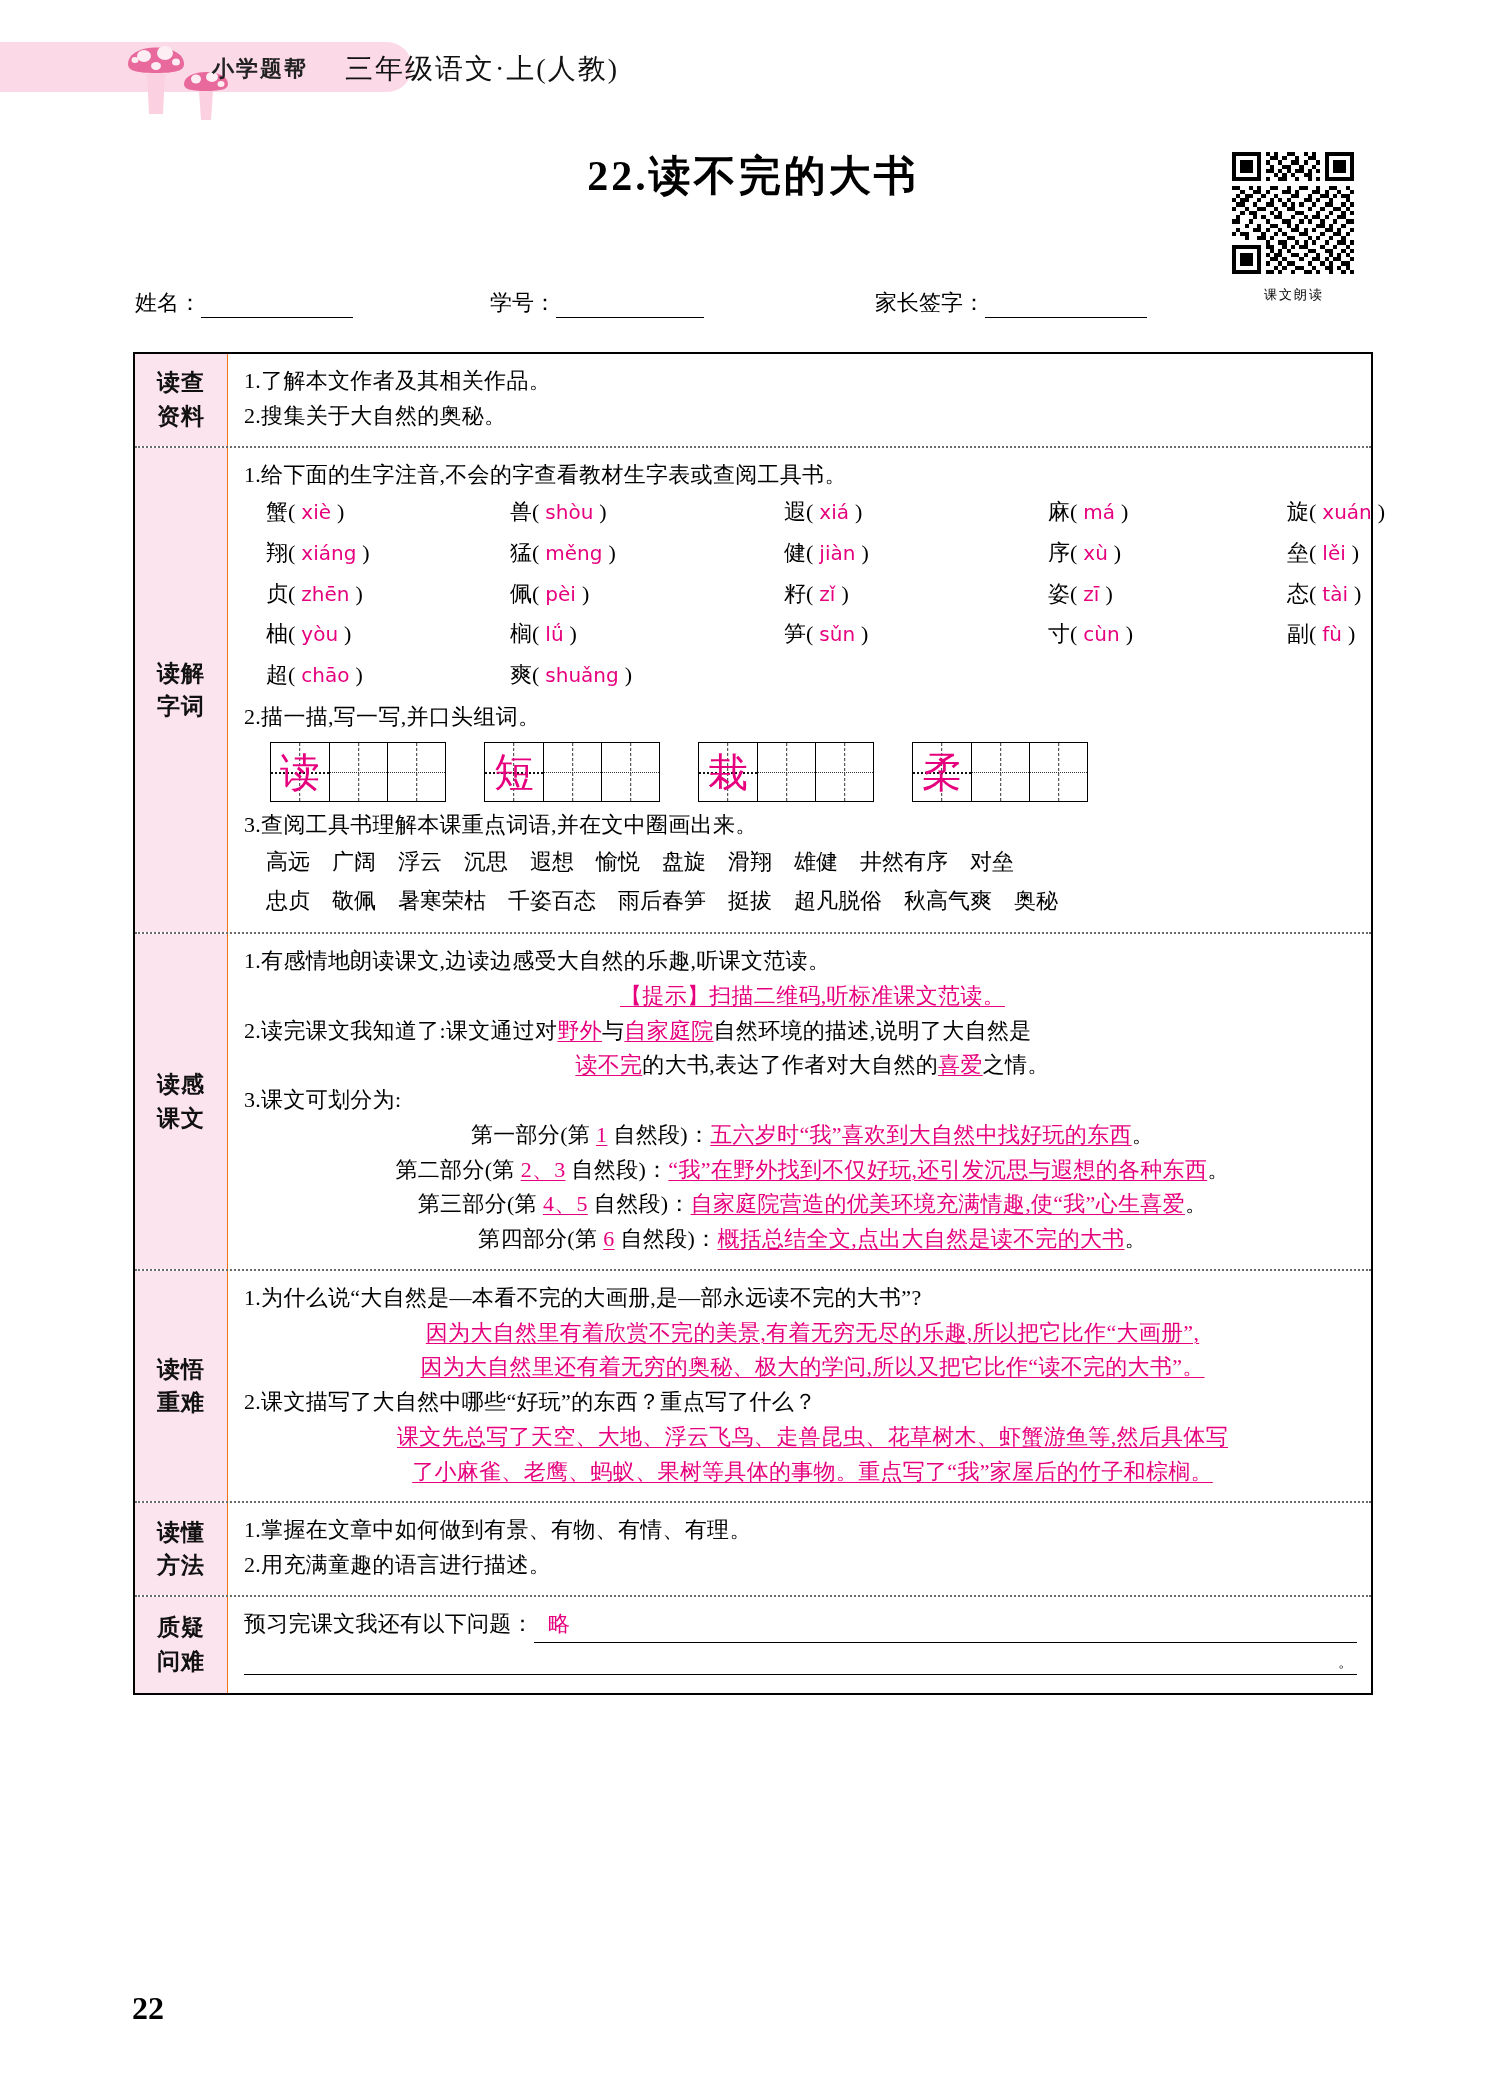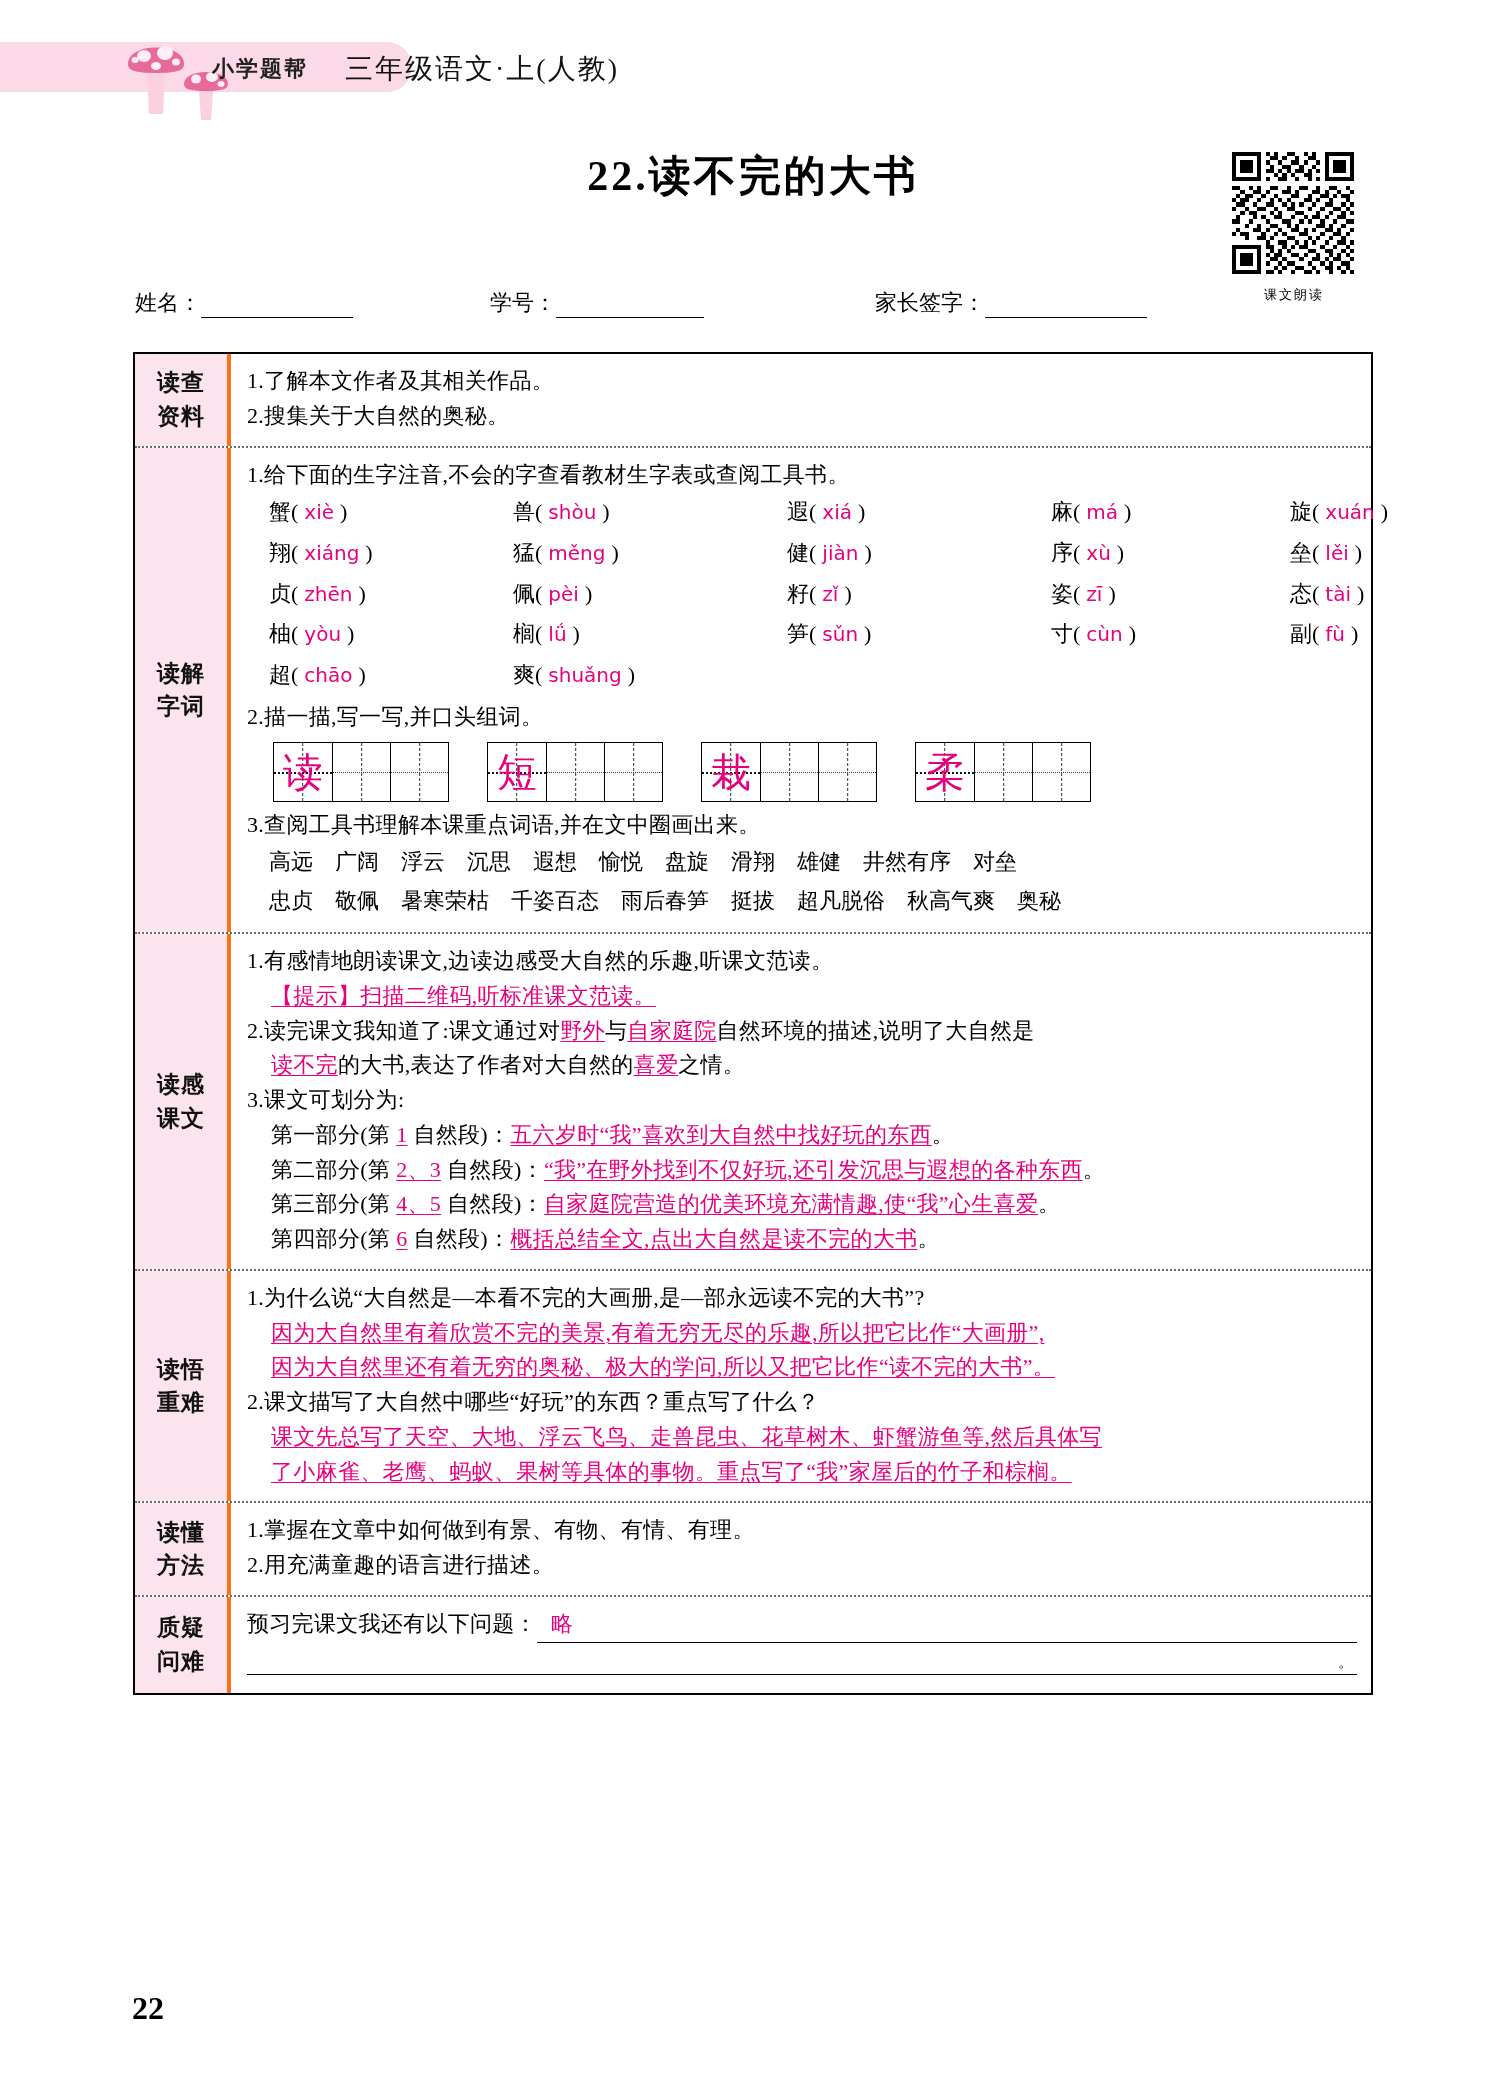--- a/index.html
+++ b/index.html
@@ -61,29 +61,29 @@
   .sheet{
     position:absolute;left:133px;top:352px;width:1240px;
     border:2px solid #000;
     box-sizing:border-box;
   }
   .srow{display:flex;align-items:stretch;}
   .srow + .srow{border-top:2.5px dotted #6b6b6b;}
   .cat{
     width:92px;min-width:92px;
     background:#fbe4ee;
-    border-right:4px solid #f97316;
+    border-right:1px solid #f97316;
     display:flex;flex-direction:column;align-items:center;justify-content:center;
     font-family:"Liberation Sans","DejaVu Sans",sans-serif;
     font-size:23px;font-weight:bold;line-height:1.45;letter-spacing:1px;
     color:#111;
   }
   .body{flex:1;padding:10px 14px 12px 16px;box-sizing:border-box;}
   .line{font-size:22px;line-height:1.58;letter-spacing:0.3px;}
-  .indent{padding-left:24px;}
+  .indent{padding-left:24px;text-align:center;}
   .pink{color:#e6007e;}
   .u{ text-decoration:underline; text-underline-offset:3px; text-decoration-thickness:1.4px;}
   
   .py-row{display:flex;font-size:22px;line-height:1.85;padding-left:22px;gap:44px;}
   .py-item{white-space:nowrap;}
   .py-p{color:#e6007e;font-family:"DejaVu Sans",sans-serif;font-size:20px;padding:0 6px;}
   
   .grids{display:flex;gap:38px;padding:8px 0 6px 26px;}
   .tzg{display:flex;border:1.6px solid #000;}
   .tzg .cell{

